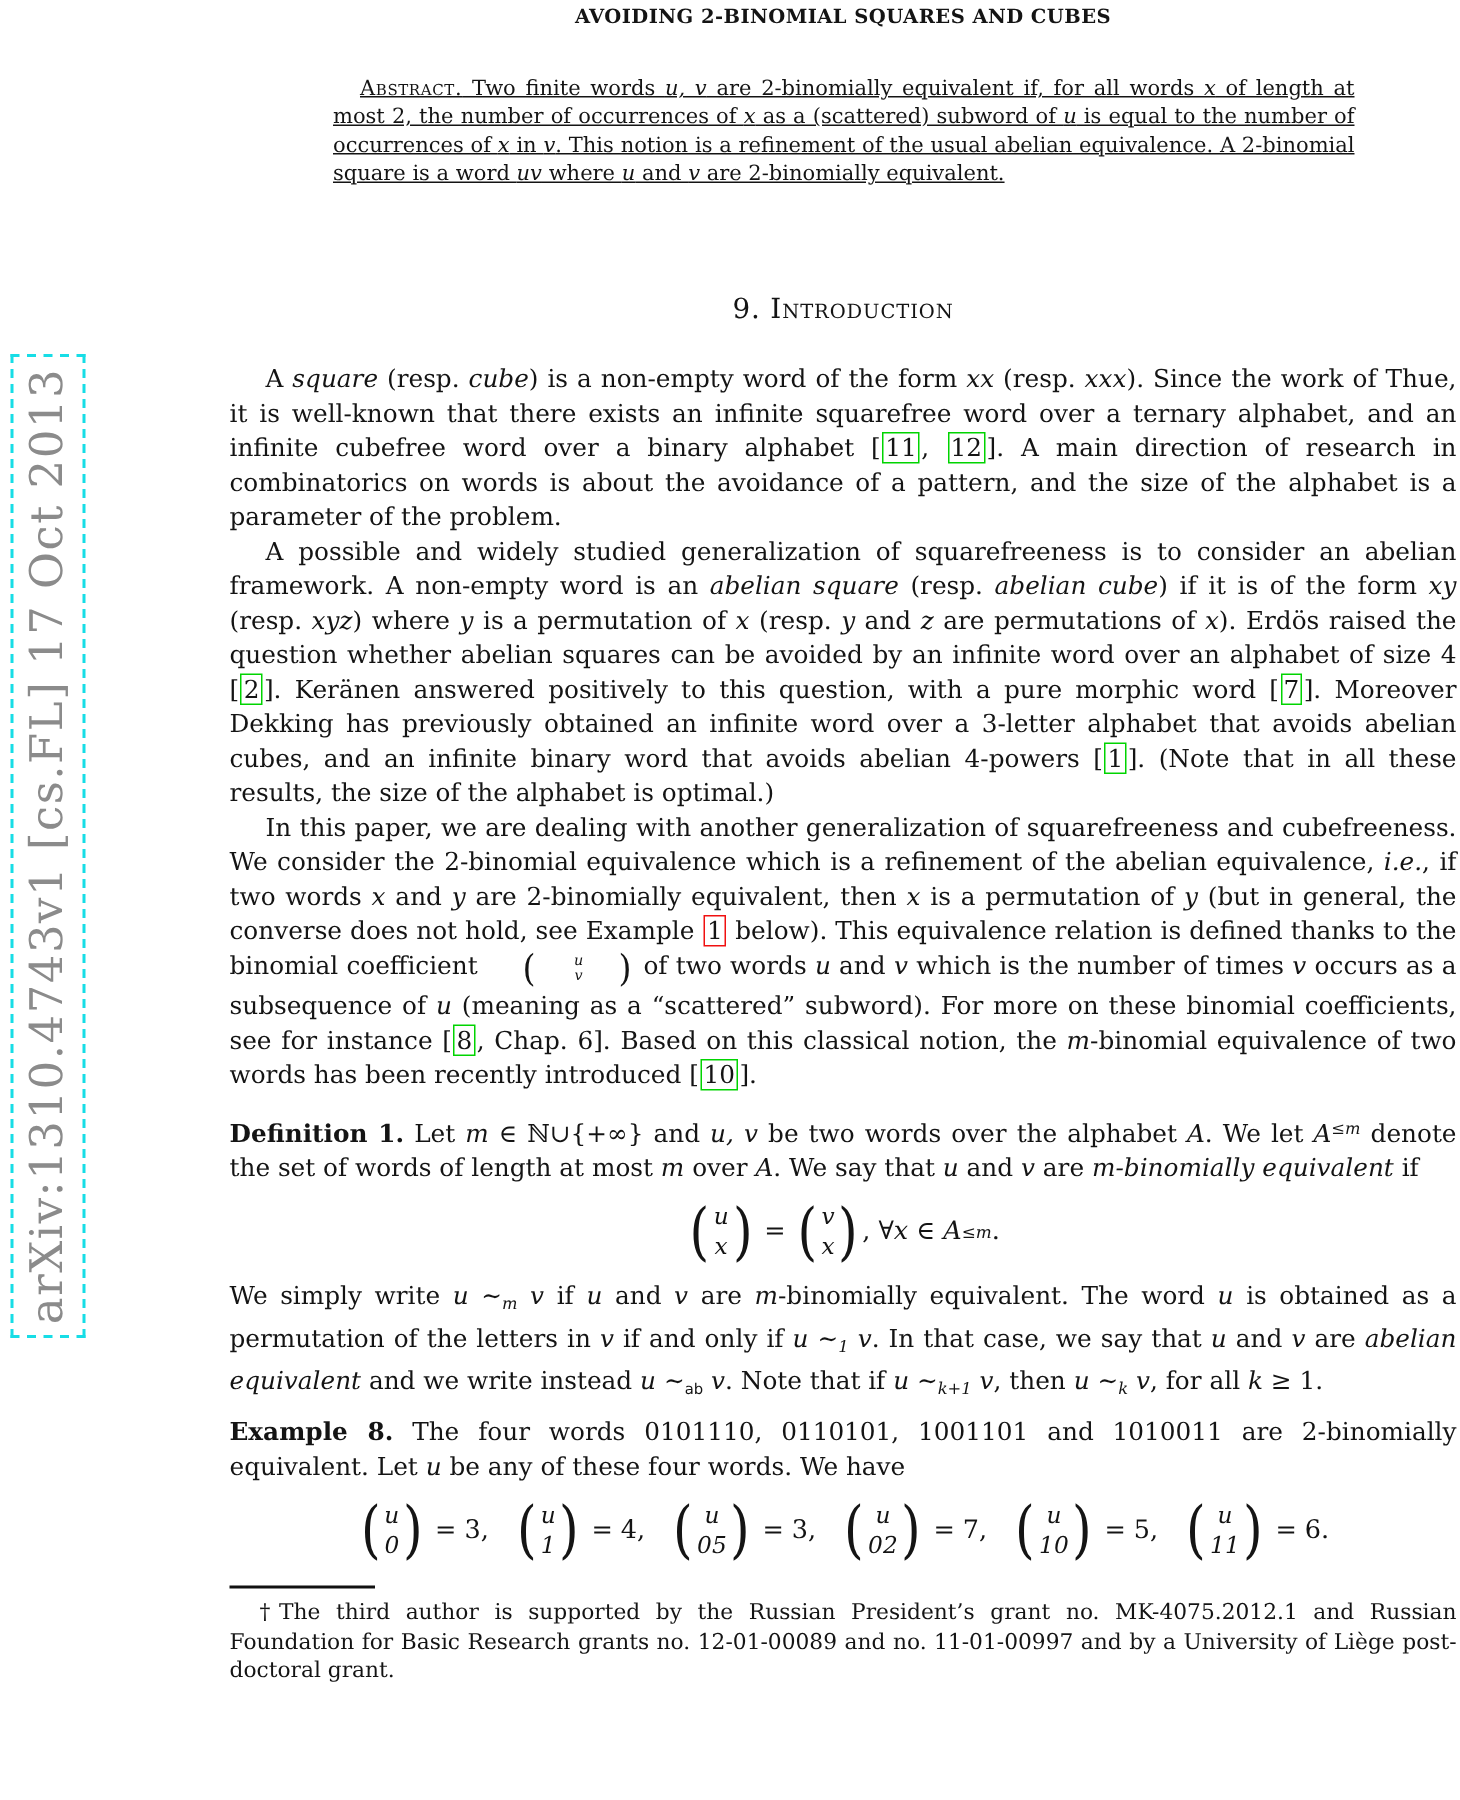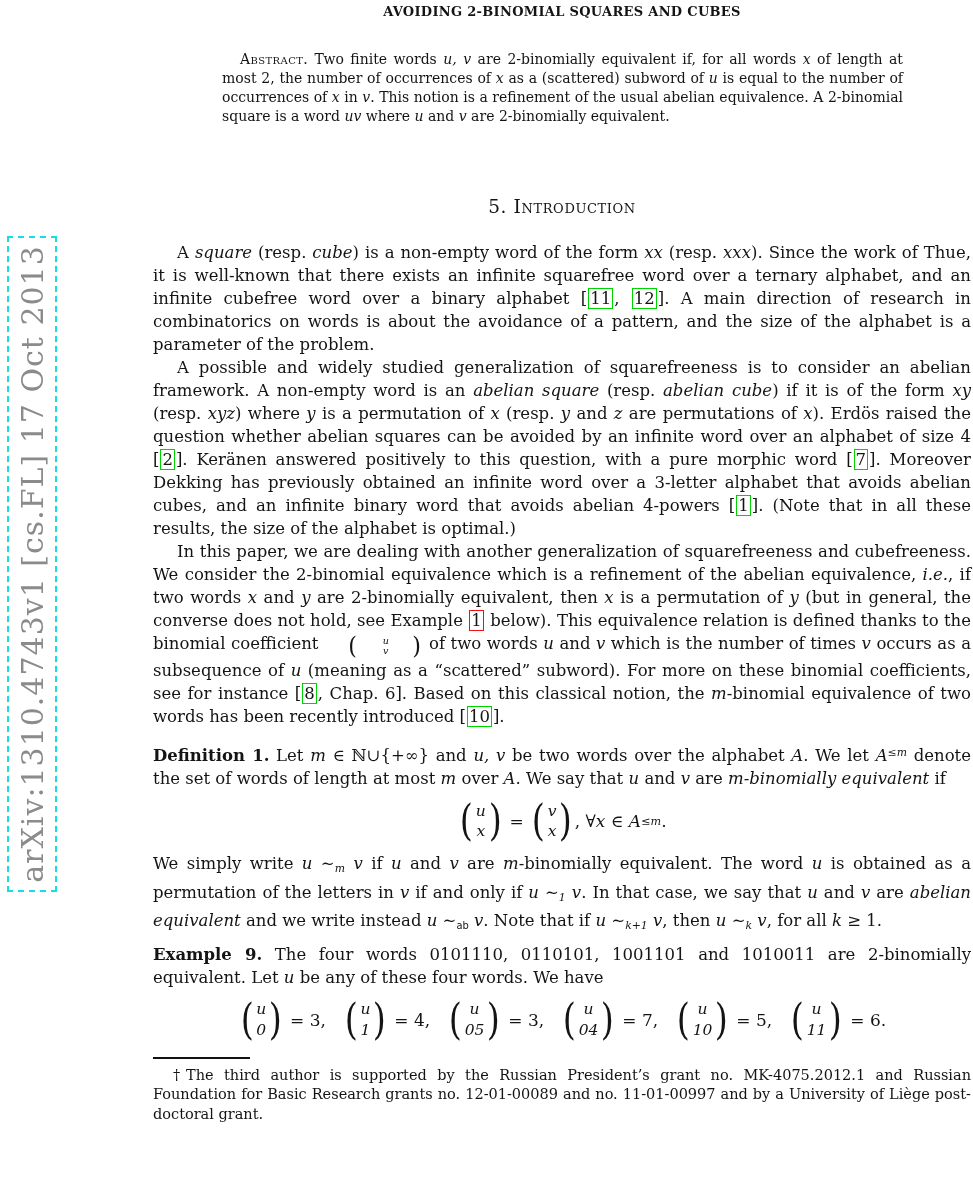--- a/index.html
+++ b/index.html
@@ -8,21 +8,21 @@
     background:#ffffff;color:#141414;
     font-family:"DejaVu Serif", serif;
   }
   .content{position:absolute;left:153px;top:0;width:818px;}
 
   .title{margin:4px 0 0 0;text-align:center;font-size:13px;letter-spacing:0.3px;}
   .title .r-b{font-weight:bold;}
   .authors{margin-top:36px;text-align:center;font-size:14.5px;letter-spacing:1px;}
 
   .abstract{margin:31px 0 0 69px;width:681px;font-size:14px;line-height:19px;text-align:justify;}
-  .abstract p{margin:0;text-indent:18px;}
+  .abstract p{margin:0;text-indent:18px;text-decoration:underline;}
   .r-sc{font-variant:small-caps;letter-spacing:0.4px;}
 
   .section-heading{margin:70px 0 0 0;text-align:center;font-size:18.5px;font-variant:small-caps;letter-spacing:0.6px;}
 
   .para{margin:0;font-size:16.5px;line-height:23px;text-align:justify;text-indent:24px;}
   .para.first{margin-top:24px;}
   .para.noindent{text-indent:0;}
   .para.def{margin-top:13px;}
   .para.ex{margin-top:5px;}
 
@@ -72,21 +72,21 @@
 
   <div class="content">
 
     <h1 class="title"><span class="r-b">AVOIDING </span><span>2</span><span class="r-b">-BINOMIAL SQUARES AND CUBES</span></h1>
 
 
     <div class="abstract">
       <p><span class="r-sc">Abstract.</span><span>  Two finite words </span><span class="r-i">u, v</span><span> are 2-binomially equivalent if, for all words </span><span class="r-i">x</span><span> of length at most 2, the number of occurrences of </span><span class="r-i">x</span><span> as a (scattered) subword of </span><span class="r-i">u</span><span> is equal to the number of occurrences of </span><span class="r-i">x</span><span> in </span><span class="r-i">v</span><span>. This notion is a refinement of the usual abelian equivalence. A 2-binomial square is a word </span><span class="r-i">uv</span><span> where </span><span class="r-i">u</span><span> and </span><span class="r-i">v</span><span> are 2-binomially equivalent.</span></p>
     </div>
 
-    <div class="section-heading">5. Introduction</div>
+    <div class="section-heading">9. Introduction</div>
 
     <p class="para first"><span>A </span><span class="r-i">square</span><span> (resp. </span><span class="r-i">cube</span><span>) is a non-empty word of the form </span><span class="r-i">xx</span><span> (resp. </span><span class="r-i">xxx</span><span>). Since the work of Thue, it is well-known that there exists an infinite squarefree word over a ternary alphabet, and an infinite cubefree word over a binary alphabet [</span><span class="r-cite">11</span><span>, </span><span class="r-cite">12</span><span>]. A main direction of research in combinatorics on words is about the avoidance of a pattern, and the size of the alphabet is a parameter of the problem.</span></p>
     <p class="para"><span>A possible and widely studied generalization of squarefreeness is to consider an abelian framework. A non-empty word is an </span><span class="r-i">abelian square</span><span> (resp. </span><span class="r-i">abelian cube</span><span>) if it is of the form </span><span class="r-i">xy</span><span> (resp. </span><span class="r-i">xyz</span><span>) where </span><span class="r-i">y</span><span> is a permutation of </span><span class="r-i">x</span><span> (resp. </span><span class="r-i">y</span><span> and </span><span class="r-i">z</span><span> are permutations of </span><span class="r-i">x</span><span>). Erdös raised the question whether abelian squares can be avoided by an infinite word over an alphabet of size 4 [</span><span class="r-cite">2</span><span>]. Keränen answered positively to this question, with a pure morphic word [</span><span class="r-cite">7</span><span>]. Moreover Dekking has previously obtained an infinite word over a 3-letter alphabet that avoids abelian cubes, and an infinite binary word that avoids abelian 4-powers [</span><span class="r-cite">1</span><span>]. (Note that in all these results, the size of the alphabet is optimal.)</span></p>
     <p class="para"><span>In this paper, we are dealing with another generalization of squarefreeness and cubefreeness. We consider the 2-binomial equivalence which is a refinement of the abelian equivalence, </span><span class="r-i">i.e.</span><span>, if two words </span><span class="r-i">x</span><span> and </span><span class="r-i">y</span><span> are 2-binomially equivalent, then </span><span class="r-i">x</span><span> is a permutation of </span><span class="r-i">y</span><span> (but in general, the converse does not hold, see Example </span><span class="r-ref">1</span><span> below). This equivalence relation is defined thanks to the binomial coefficient </span><span class="binom">
           <span class="paren">(</span>
           <span class="bcol">
             <span class="btop">u</span>
             <span class="bbot">v</span>
           </span>
           <span class="paren">)</span>
@@ -101,30 +101,30 @@
         <span>, ∀</span>
         <span class="r-i">x</span>
         <span> ∈ </span>
         <span class="r-i">A</span>
         <span class="r-sup">≤m</span>
         <span>.</span>
       </div>
 
     <p class="para noindent"><span>We simply write </span><span class="r-i">u</span><span> ∼</span><span class="r-sub">m</span><span> </span><span class="r-i">v</span><span> if </span><span class="r-i">u</span><span> and </span><span class="r-i">v</span><span> are </span><span class="r-i">m</span><span>-binomially equivalent. The word </span><span class="r-i">u</span><span> is obtained as a permutation of the letters in </span><span class="r-i">v</span><span> if and only if </span><span class="r-i">u</span><span> ∼</span><span class="r-sub">1</span><span> </span><span class="r-i">v</span><span>. In that case, we say that </span><span class="r-i">u</span><span> and </span><span class="r-i">v</span><span> are </span><span class="r-i">abelian equivalent</span><span> and we write instead </span><span class="r-i">u</span><span> ∼</span><span class="r-subsf">ab</span><span> </span><span class="r-i">v</span><span>. Note that if </span><span class="r-i">u</span><span> ∼</span><span class="r-sub">k+1</span><span> </span><span class="r-i">v</span><span>, then </span><span class="r-i">u</span><span> ∼</span><span class="r-sub">k</span><span> </span><span class="r-i">v</span><span>, for all </span><span class="r-i">k</span><span> ≥ 1.</span></p>
 
-    <p class="para noindent ex"><span class="r-b">Example 9.</span><span> The four words 0101110, 0110101, 1001101 and 1010011 are 2-binomially equivalent. Let </span><span class="r-i">u</span><span> be any of these four words. We have</span></p>
+    <p class="para noindent ex"><span class="r-b">Example 8.</span><span> The four words 0101110, 0110101, 1001101 and 1010011 are 2-binomially equivalent. Let </span><span class="r-i">u</span><span> be any of these four words. We have</span></p>
 
     <div class="eq">
         <span class="binom big"><span class="paren">(</span><span class="bcol"><span class="btop">u</span><span class="bbot">0</span></span><span class="paren">)</span></span>
         <span> = 3,   </span>
         <span class="binom big"><span class="paren">(</span><span class="bcol"><span class="btop">u</span><span class="bbot">1</span></span><span class="paren">)</span></span>
         <span> = 4,   </span>
         <span class="binom big"><span class="paren">(</span><span class="bcol"><span class="btop">u</span><span class="bbot">05</span></span><span class="paren">)</span></span>
         <span> = 3,   </span>
-        <span class="binom big"><span class="paren">(</span><span class="bcol"><span class="btop">u</span><span class="bbot">04</span></span><span class="paren">)</span></span>
+        <span class="binom big"><span class="paren">(</span><span class="bcol"><span class="btop">u</span><span class="bbot">02</span></span><span class="paren">)</span></span>
         <span> = 7,   </span>
         <span class="binom big"><span class="paren">(</span><span class="bcol"><span class="btop">u</span><span class="bbot">10</span></span><span class="paren">)</span></span>
         <span> = 5,   </span>
         <span class="binom big"><span class="paren">(</span><span class="bcol"><span class="btop">u</span><span class="bbot">11</span></span><span class="paren">)</span></span>
         <span> = 6.</span>
       </div>
 
     <div class="footnote-rule"></div>
     <p class="footnote">†The third author is supported by the Russian President’s grant no. MK-4075.2012.1 and Russian Foundation for Basic Research grants no. 12-01-00089 and no. 11-01-00997 and by a University of Liège post-doctoral grant.</p>
 

